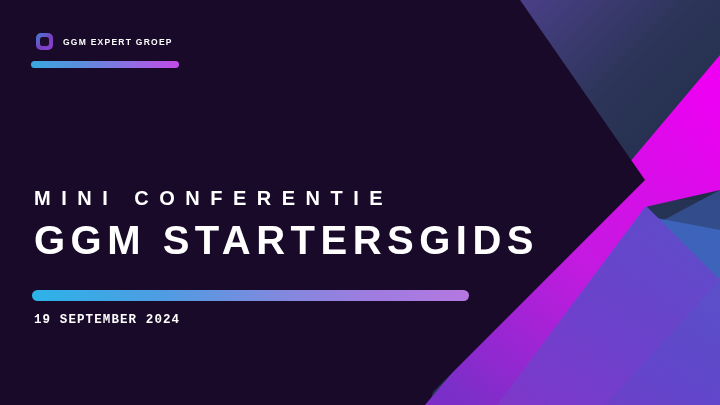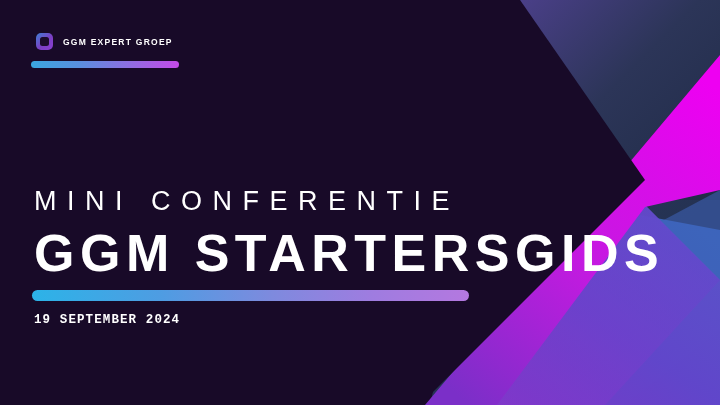--- a/index.html
+++ b/index.html
@@ -83,30 +83,30 @@
 
   
   .headline-block {
     position: absolute;
     left: 34px;
     top: 188px;
     z-index: 6;
   }
   .eyebrow {
     color: #ffffff;
-    font-size: 27px;
-    font-weight: normal;
+    font-size: 20px;
+    font-weight: bold;
     letter-spacing: 10.5px;
     line-height: 1;
     white-space: nowrap;
     margin: 0 0 12px 0;
   }
   .headline {
     color: #ffffff;
-    font-size: 52px;
+    font-size: 40px;
     font-weight: bold;
     letter-spacing: 5.5px;
     line-height: 1;
     white-space: nowrap;
     margin: 0;
   }
 
   .date {
     position: absolute;
     left: 34px;

